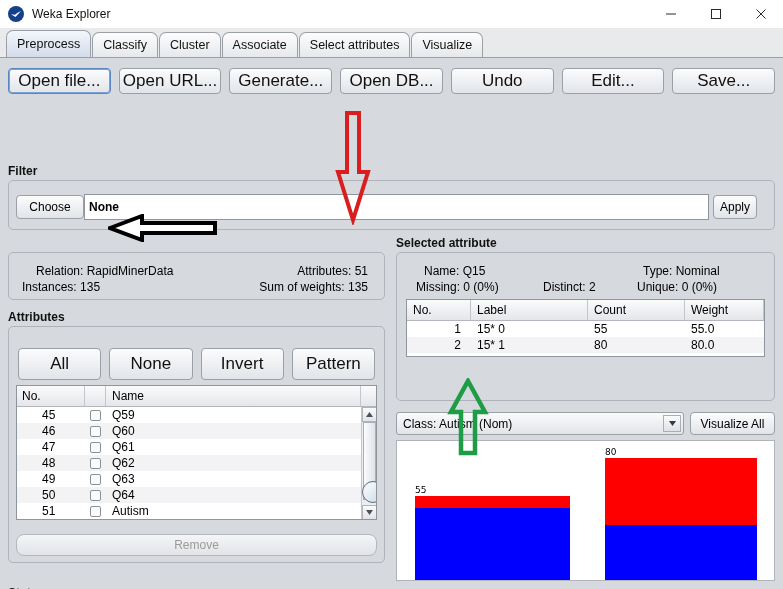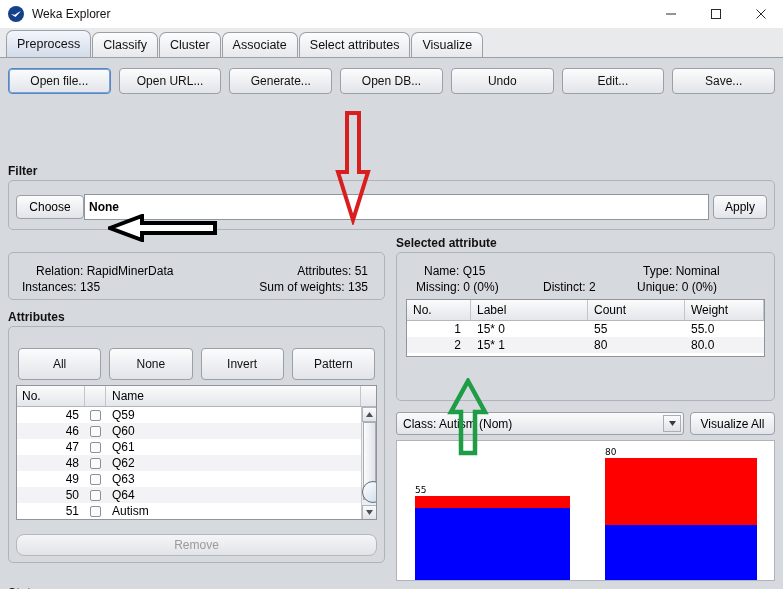--- a/index.html
+++ b/index.html
@@ -89,21 +89,21 @@
   
   .toolbar {
     position: absolute; left: 8px; top: 10px;
     width: 767px; height: 26px;
     display: flex; gap: 8px;
   }
   .btn {
     flex: 1 1 0;
     height: 26px;
     display: flex; align-items: center; justify-content: center;
-    font-size: 12px;
+    font-size: 17px;
     background: linear-gradient(#fcfcfd, #e1e4e9);
     border: 1px solid #9aa0a6;
     border-radius: 4px;
     color: #111;
     white-space: nowrap;
   }
   .btn.focused { box-shadow: inset 0 0 0 1px #7aa3d8; border-color: #5a86c0; }
 
   
   .group-label {
@@ -132,21 +132,21 @@
     position: absolute; left: 84px; top: 136px;
     width: 625px; height: 26px;
     background: #ffffff;
     border: 1px solid #8f959c;
     display: flex; align-items: center;
     padding-left: 4px;
     font-size: 12px; font-weight: bold;
   }
   #apply-btn {
     position: absolute; left: 713px; top: 137px;
-    width: 54px; height: 24px;
+    width: 44px; height: 24px;
     display: flex; align-items: center; justify-content: center;
     font-size: 12px;
     background: linear-gradient(#fcfcfd, #e1e4e9);
     border: 1px solid #9aa0a6; border-radius: 4px;
   }
 
   
   #relation-label { left: 8px; top: 178px; margin-top: 19px; }
   #relation-box { left: 8px; top: 194px; width: 377px; height: 48px; }
   .rel-line { position: absolute; font-size: 12px; white-space: nowrap; }
@@ -181,21 +181,21 @@
   .attr-head .c-no { width: 68px; padding-left: 5px; display:flex; align-items:center;
                      border-right: 1px solid #c2c6cc; }
   .attr-head .c-ck { width: 21px; border-right: 1px solid #c2c6cc; }
   .attr-head .c-name { flex: 1; padding-left: 6px; display:flex; align-items:center;
                        border-right: 1px solid #c2c6cc; }
   .attr-head .c-tail { width: 15px; }
   .attr-rows { position: relative; }
   .attr-row { display: flex; height: 16px; font-size: 12px; align-items: center; }
   .attr-row.odd { background: #ffffff; }
   .attr-row.even { background: #f3f3f5; }
-  .attr-row .r-no { width: 68px; text-align: right; padding-right: 6px; }
+  .attr-row .r-no { width: 68px; text-align: left; padding-right: 6px; padding-left: 25px; }
   .attr-row .r-ck { width: 21px; display: flex; align-items: center; justify-content: center; }
   .attr-row .r-ck i {
     display: block; width: 11px; height: 11px;
     background: #fbfbfc; border: 1px solid #8b9199; border-radius: 2px;
   }
   .attr-row .r-name { flex: 1; padding-left: 6px; }
 
   
   #attr-scroll {
     position: absolute; right: 0; top: 21px;

